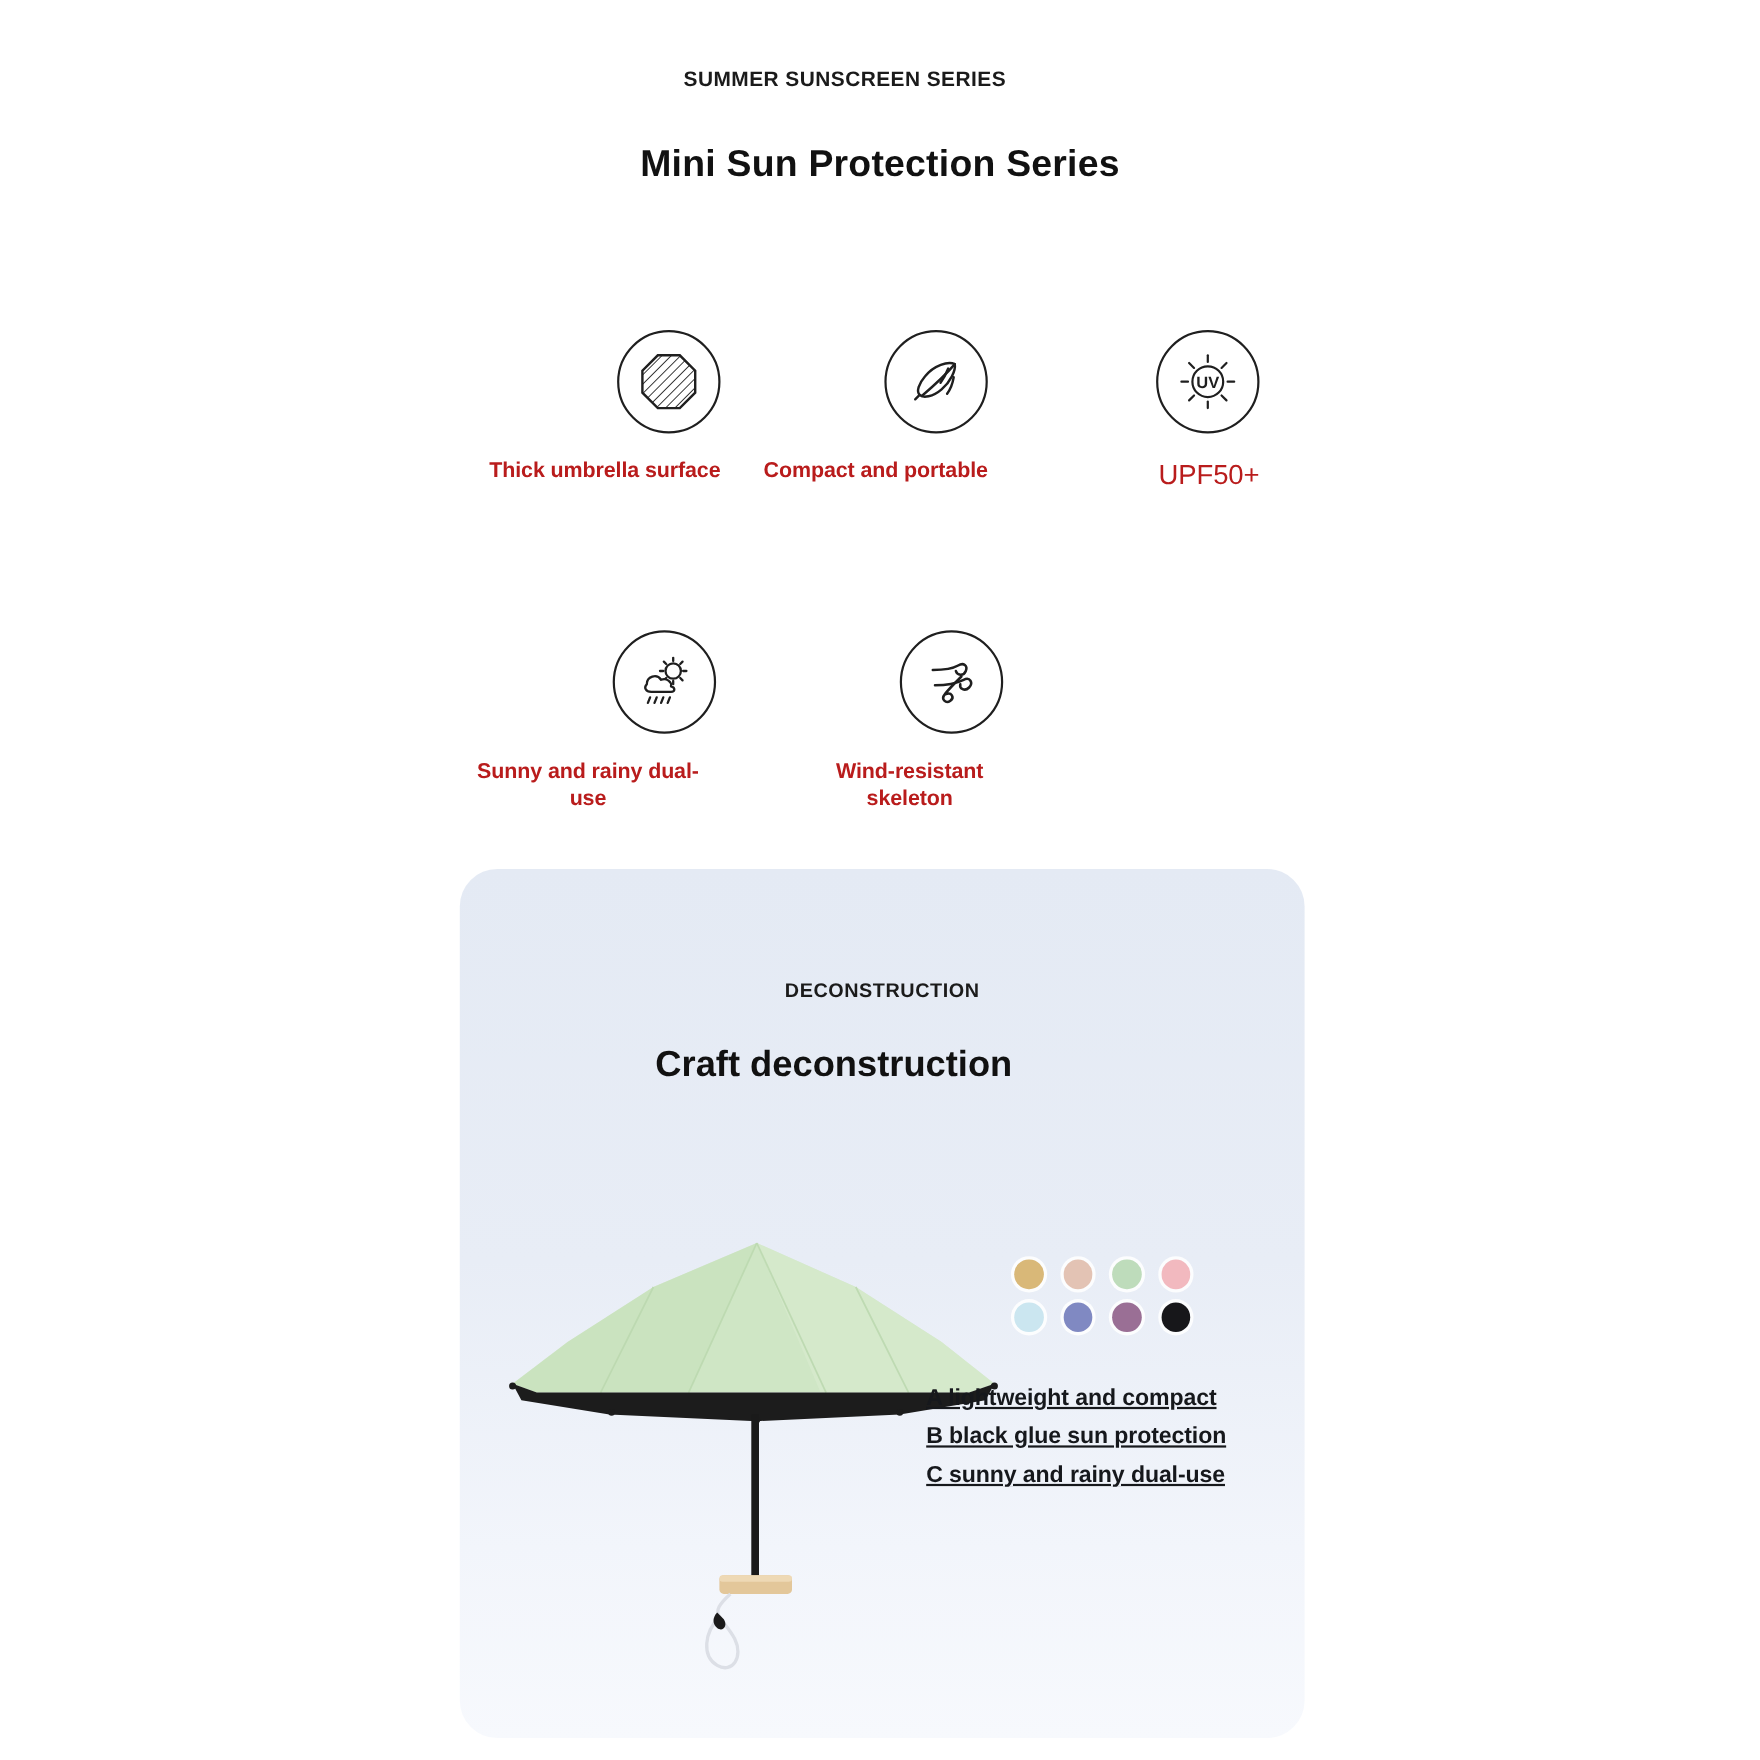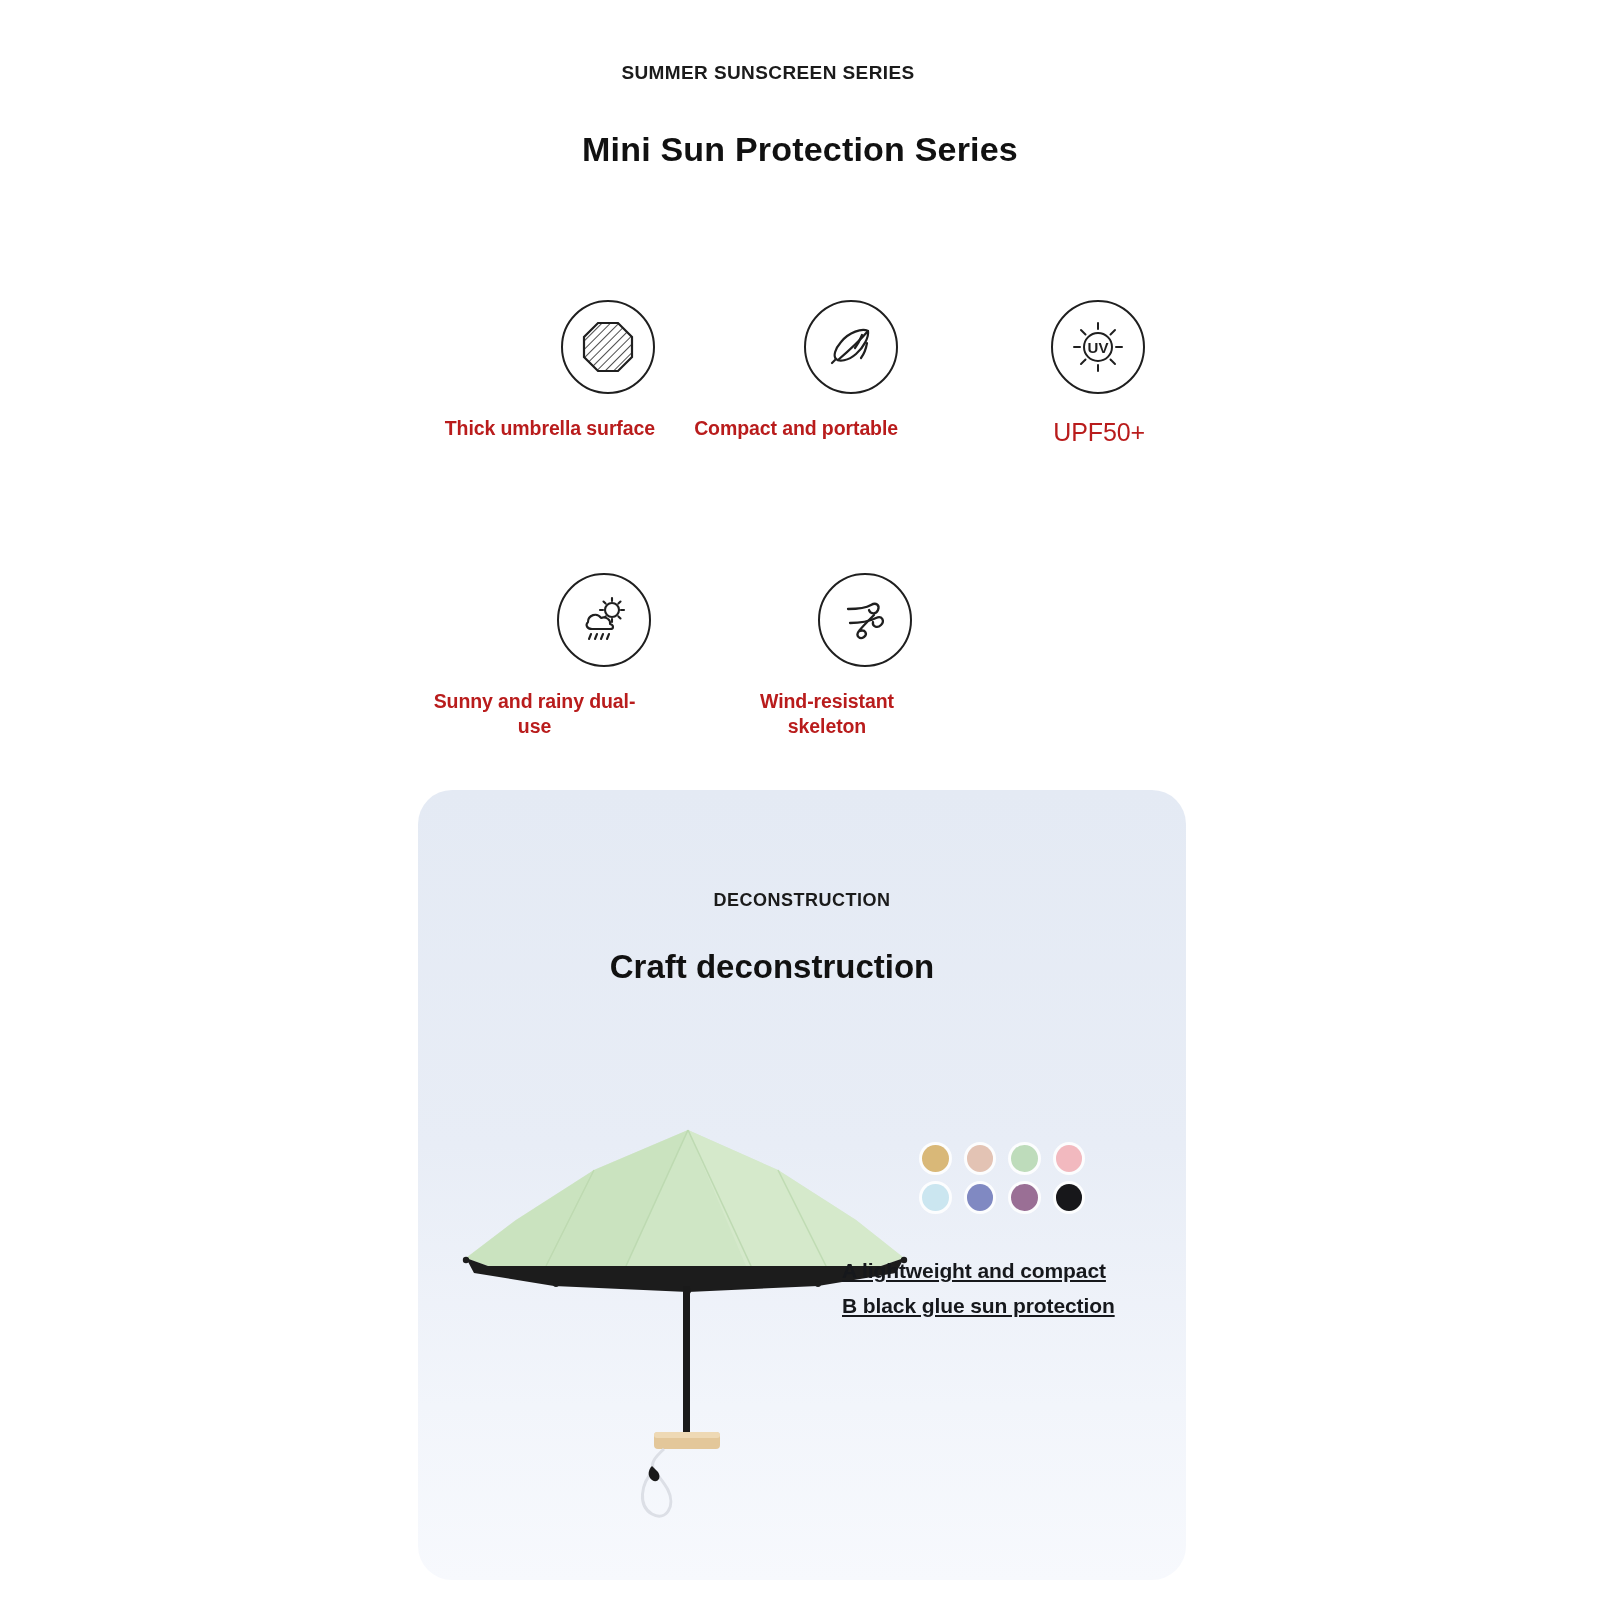--- a/index.html
+++ b/index.html
@@ -113,21 +113,20 @@
   }
   .decon-title {
     position: absolute;
     top: 158px;
     left: 0;
     width: 680px;
     text-align: center;
     font-size: 33px;
     font-weight: bold;
     color: #111111;
-    margin-left: 14px;
   }
 
   
   .swatches {
     position: absolute;
     left: 504px;
     top: 355px;
     width: 160px;
   }
   .swatch-row {
@@ -336,15 +335,16 @@
       <div class="swatch" style="background:#cbe6f0"></div>
       <div class="swatch" style="background:#8089c2"></div>
       <div class="swatch" style="background:#9a6f95"></div>
       <div class="swatch" style="background:#17171a"></div>
     </div>
   </div>
 
   <div class="decon-list">
     <div>A lightweight and compact</div>
     <div>B black glue sun protection</div>
+    <div>C sunny and rainy dual-use</div>
   </div>
 
 </div>
 
 </body></html>

